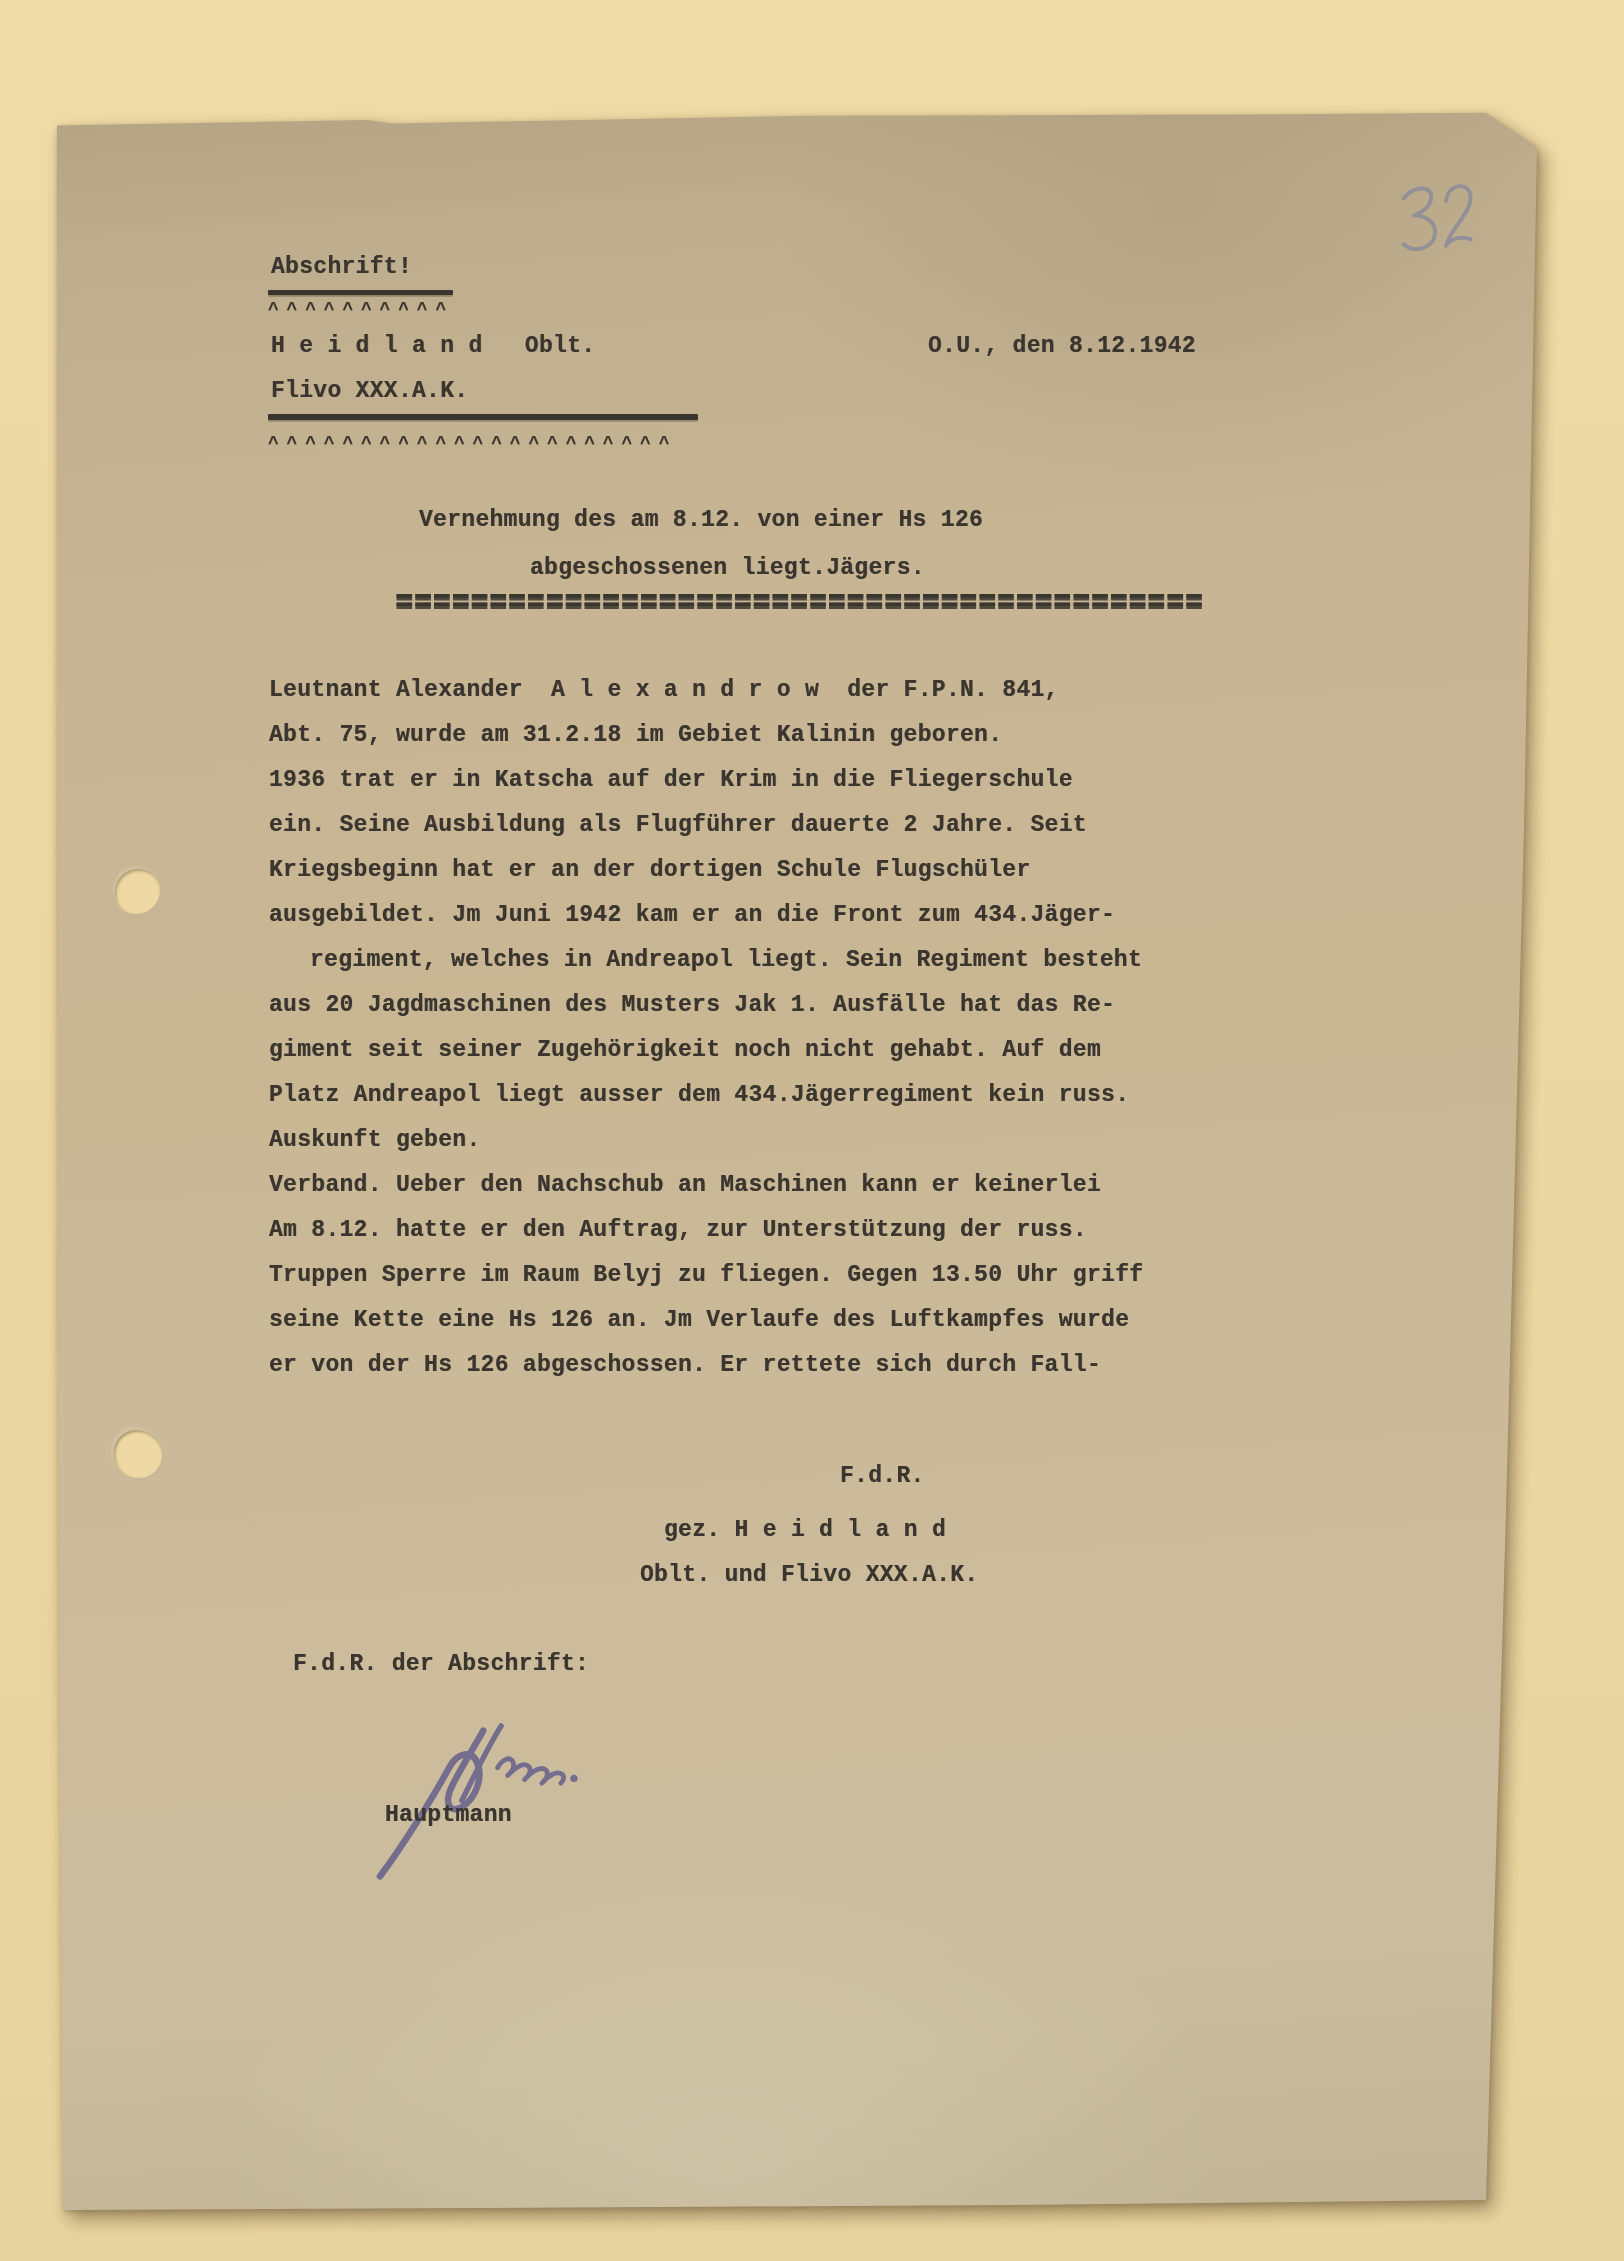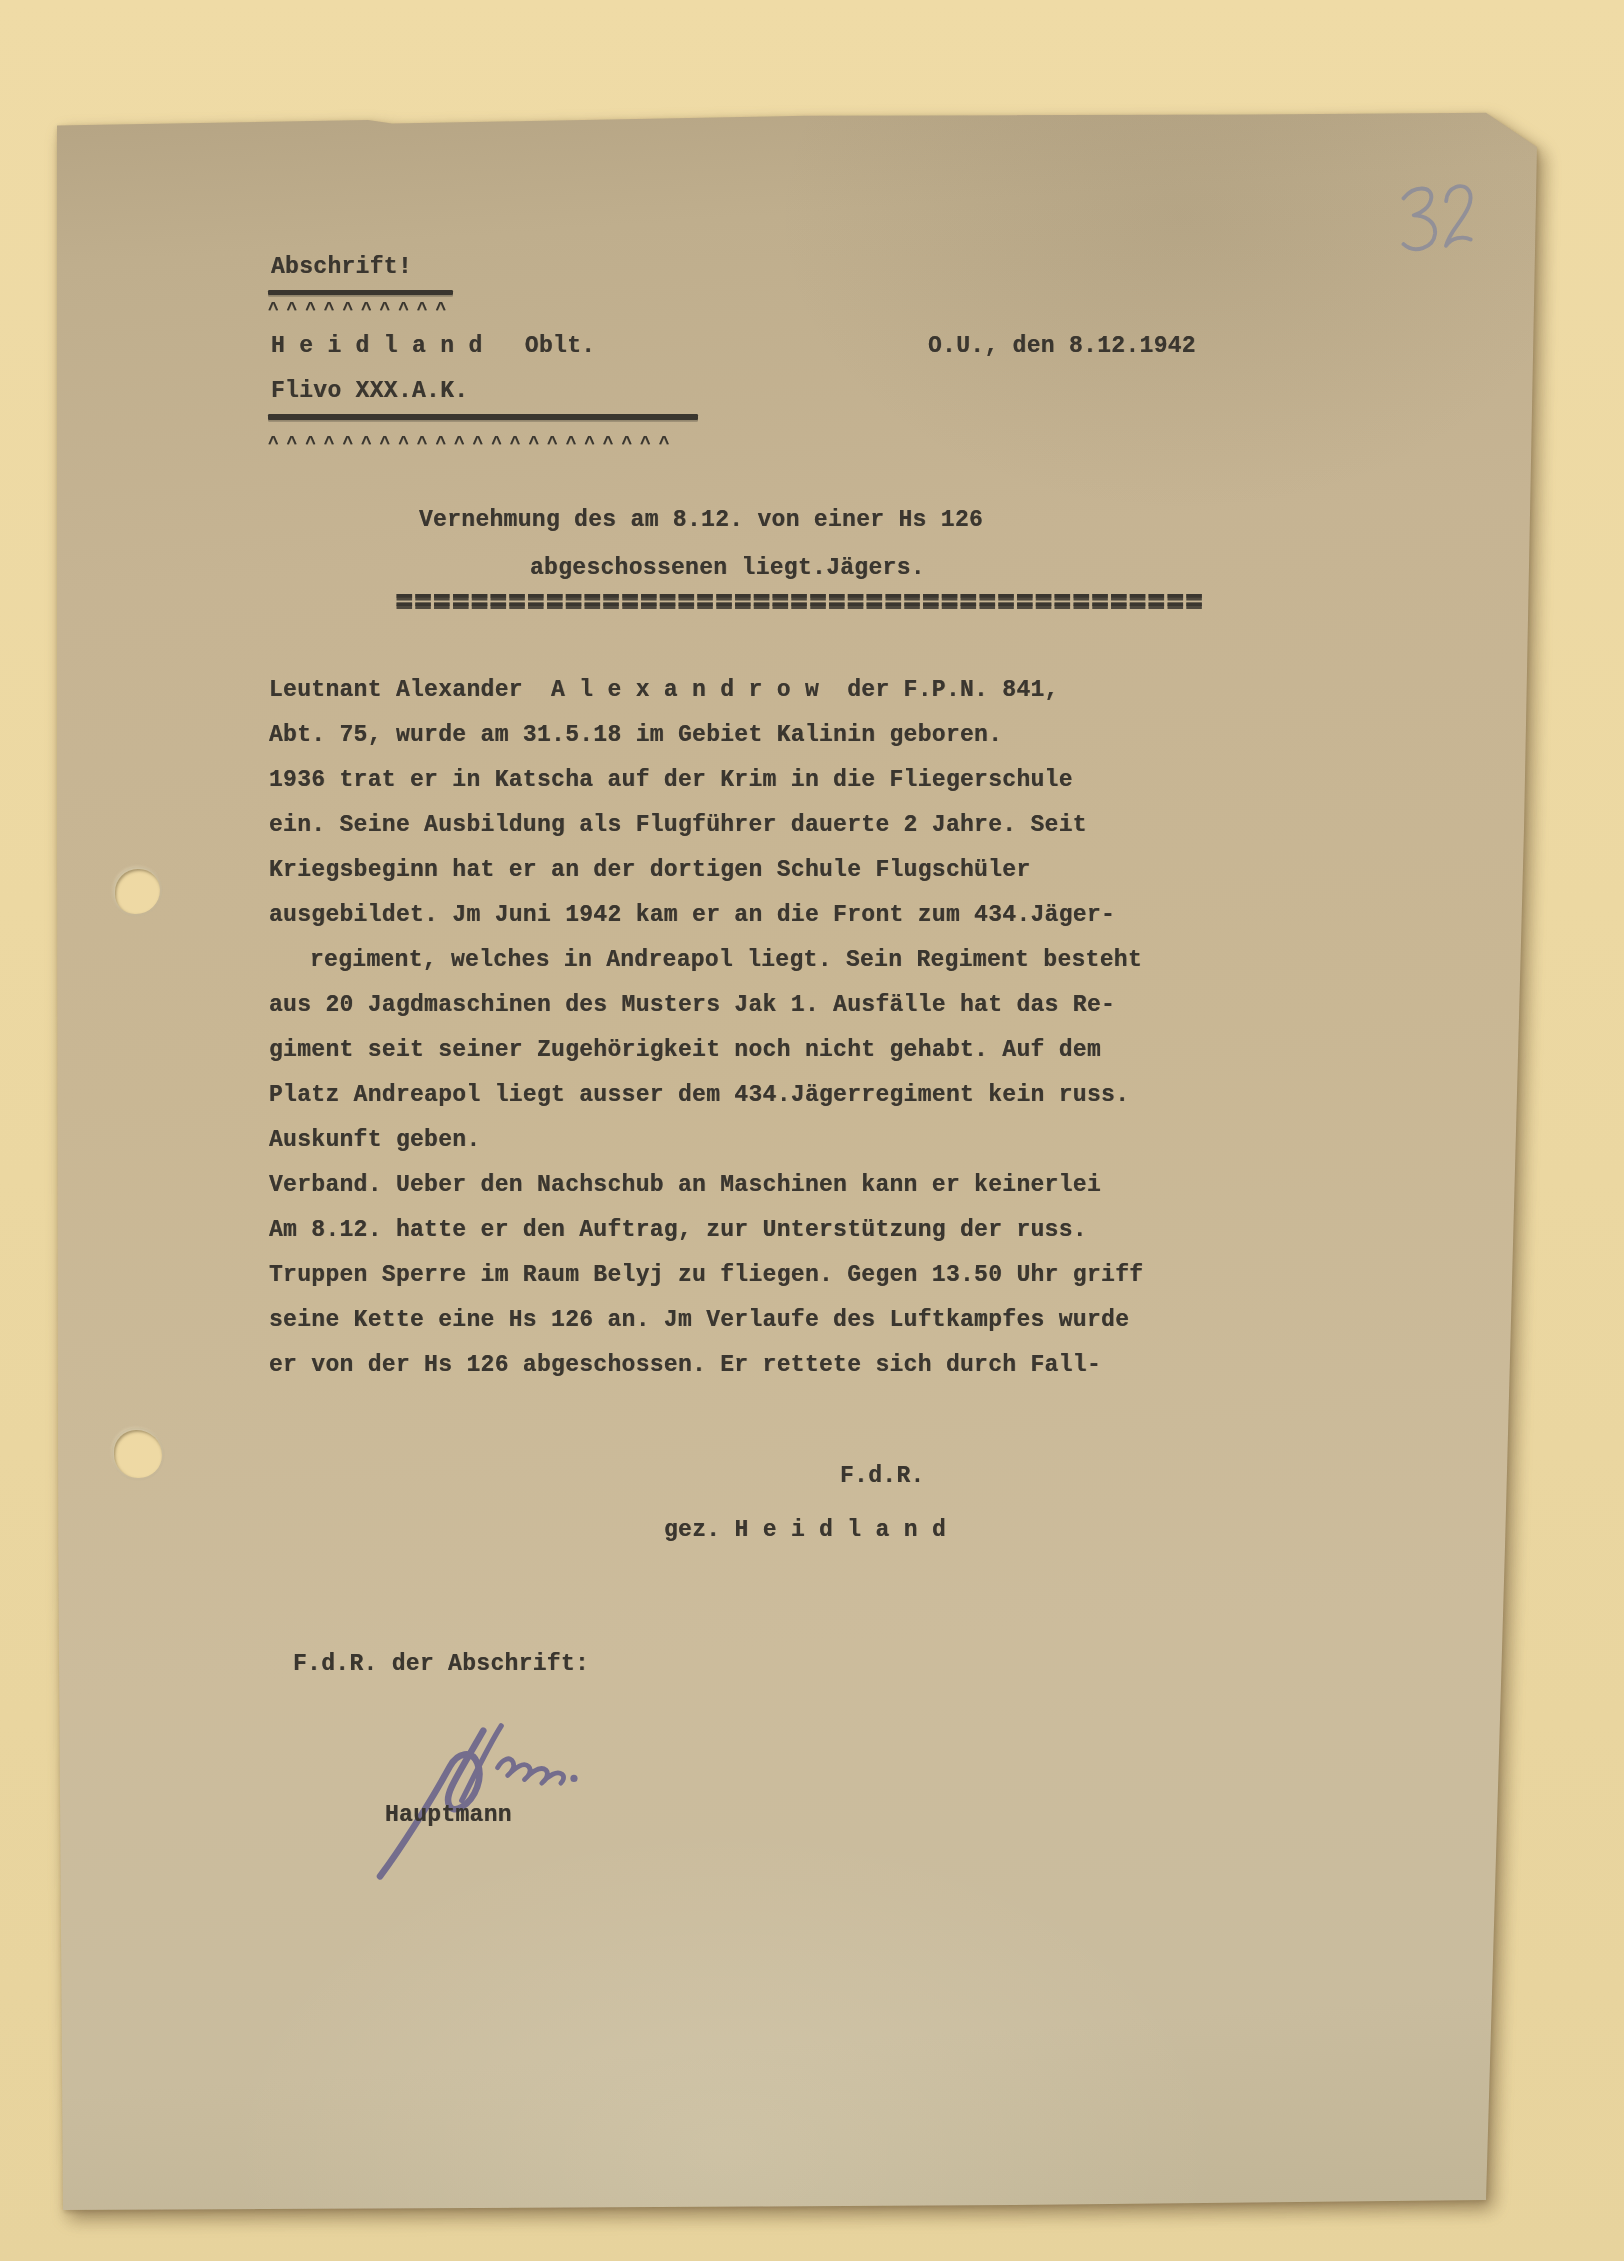--- a/index.html
+++ b/index.html
@@ -56,39 +56,40 @@
     <div class="t fs" style="left:214px;top:268px;">Flivo XXX.A.K.</div>
     <div class="rule" style="left:211px;top:303px;width:430px;height:6px;"></div>
     <div class="carets" style="left:211px;top:324px;">^^^^^^^^^^^^^^^^^^^^^^</div>
 
     <div class="t fs" style="left:362px;top:397px;">Vernehmung des am 8.12. von einer Hs 126</div>
     <div class="t fs" style="left:473px;top:445px;">abgeschossenen liegt.Jägers.</div>
     <div class="t equals" style="left:338px;top:476px;">===========================================</div>
 
     <div style="position:absolute;left:212px;top:567px;">
       <div class="t fs bodyline" style="position:relative;">Leutnant Alexander  A l e x a n d r o w  der F.P.N. 841,</div>
-      <div class="t fs bodyline" style="position:relative;">Abt. 75, wurde am 31.5.18 im Gebiet Kalinin geboren.</div>
+      <div class="t fs bodyline" style="position:relative;">Abt. 75, wurde am 31.2.18 im Gebiet Kalinin geboren.</div>
       <div class="t fs bodyline" style="position:relative;">1936 trat er in Katscha auf der Krim in die Fliegerschule</div>
       <div class="t fs bodyline" style="position:relative;">ein. Seine Ausbildung als Flugführer dauerte 2 Jahre. Seit</div>
       <div class="t fs bodyline" style="position:relative;">Kriegsbeginn hat er an der dortigen Schule Flugschüler</div>
       <div class="t fs bodyline" style="position:relative;">ausgebildet. Jm Juni 1942 kam er an die Front zum 434.Jäger-</div>
       <div class="t fs bodyline" style="position:relative;margin-left:41px;">regiment, welches in Andreapol liegt. Sein Regiment besteht</div>
       <div class="t fs bodyline" style="position:relative;">aus 20 Jagdmaschinen des Musters Jak 1. Ausfälle hat das Re-</div>
       <div class="t fs bodyline" style="position:relative;">giment seit seiner Zugehörigkeit noch nicht gehabt. Auf dem</div>
       <div class="t fs bodyline" style="position:relative;">Platz Andreapol liegt ausser dem 434.Jägerregiment kein russ.</div>
       <div class="t fs bodyline" style="position:relative;">Auskunft geben.</div>
       <div class="t fs bodyline" style="position:relative;">Verband. Ueber den Nachschub an Maschinen kann er keinerlei</div>
       <div class="t fs bodyline" style="position:relative;">Am 8.12. hatte er den Auftrag, zur Unterstützung der russ.</div>
       <div class="t fs bodyline" style="position:relative;">Truppen Sperre im Raum Belyj zu fliegen. Gegen 13.50 Uhr griff</div>
       <div class="t fs bodyline" style="position:relative;">seine Kette eine Hs 126 an. Jm Verlaufe des Luftkampfes wurde</div>
       <div class="t fs bodyline" style="position:relative;">er von der Hs 126 abgeschossen. Er rettete sich durch Fall-</div>
     </div>
 
     <div class="t fs" style="left:783px;top:1353px;">F.d.R.</div>
     <div class="t fs" style="left:607px;top:1407px;">gez. H e i d l a n d</div>
+    <div class="t fs" style="left:583px;top:1452px;">Oblt. und Flivo XXX.A.K.</div>
 
     <div class="t fs" style="left:236px;top:1541px;">F.d.R. der Abschrift:</div>
 
     <svg style="left:302px;top:1597px;" width="239" height="179" viewBox="0 0 400 300">
       <g fill="none" stroke="#615c8a" stroke-linecap="round" stroke-linejoin="round" opacity="0.82">
         <path stroke-width="11" d="M 208,38 C 190,70 168,105 155,132 C 142,160 152,178 172,166 C 196,151 208,116 198,92 C 189,70 165,74 152,98 C 118,160 70,235 35,282"></path>
         <path stroke-width="9" d="M 238,30 C 214,68 190,120 172,155"></path>
         <path stroke-width="8" d="M 232,100 C 240,85 254,80 258,91 C 261,99 255,108 249,113 C 262,99 276,90 284,98 C 290,104 284,115 277,120 C 291,105 305,97 313,104 C 319,110 313,121 306,126 C 318,112 332,105 340,111 C 345,115 342,122 338,126"></path>
         <circle cx="360" cy="118" r="6" fill="#615c8a" stroke="none"></circle>
       </g>

